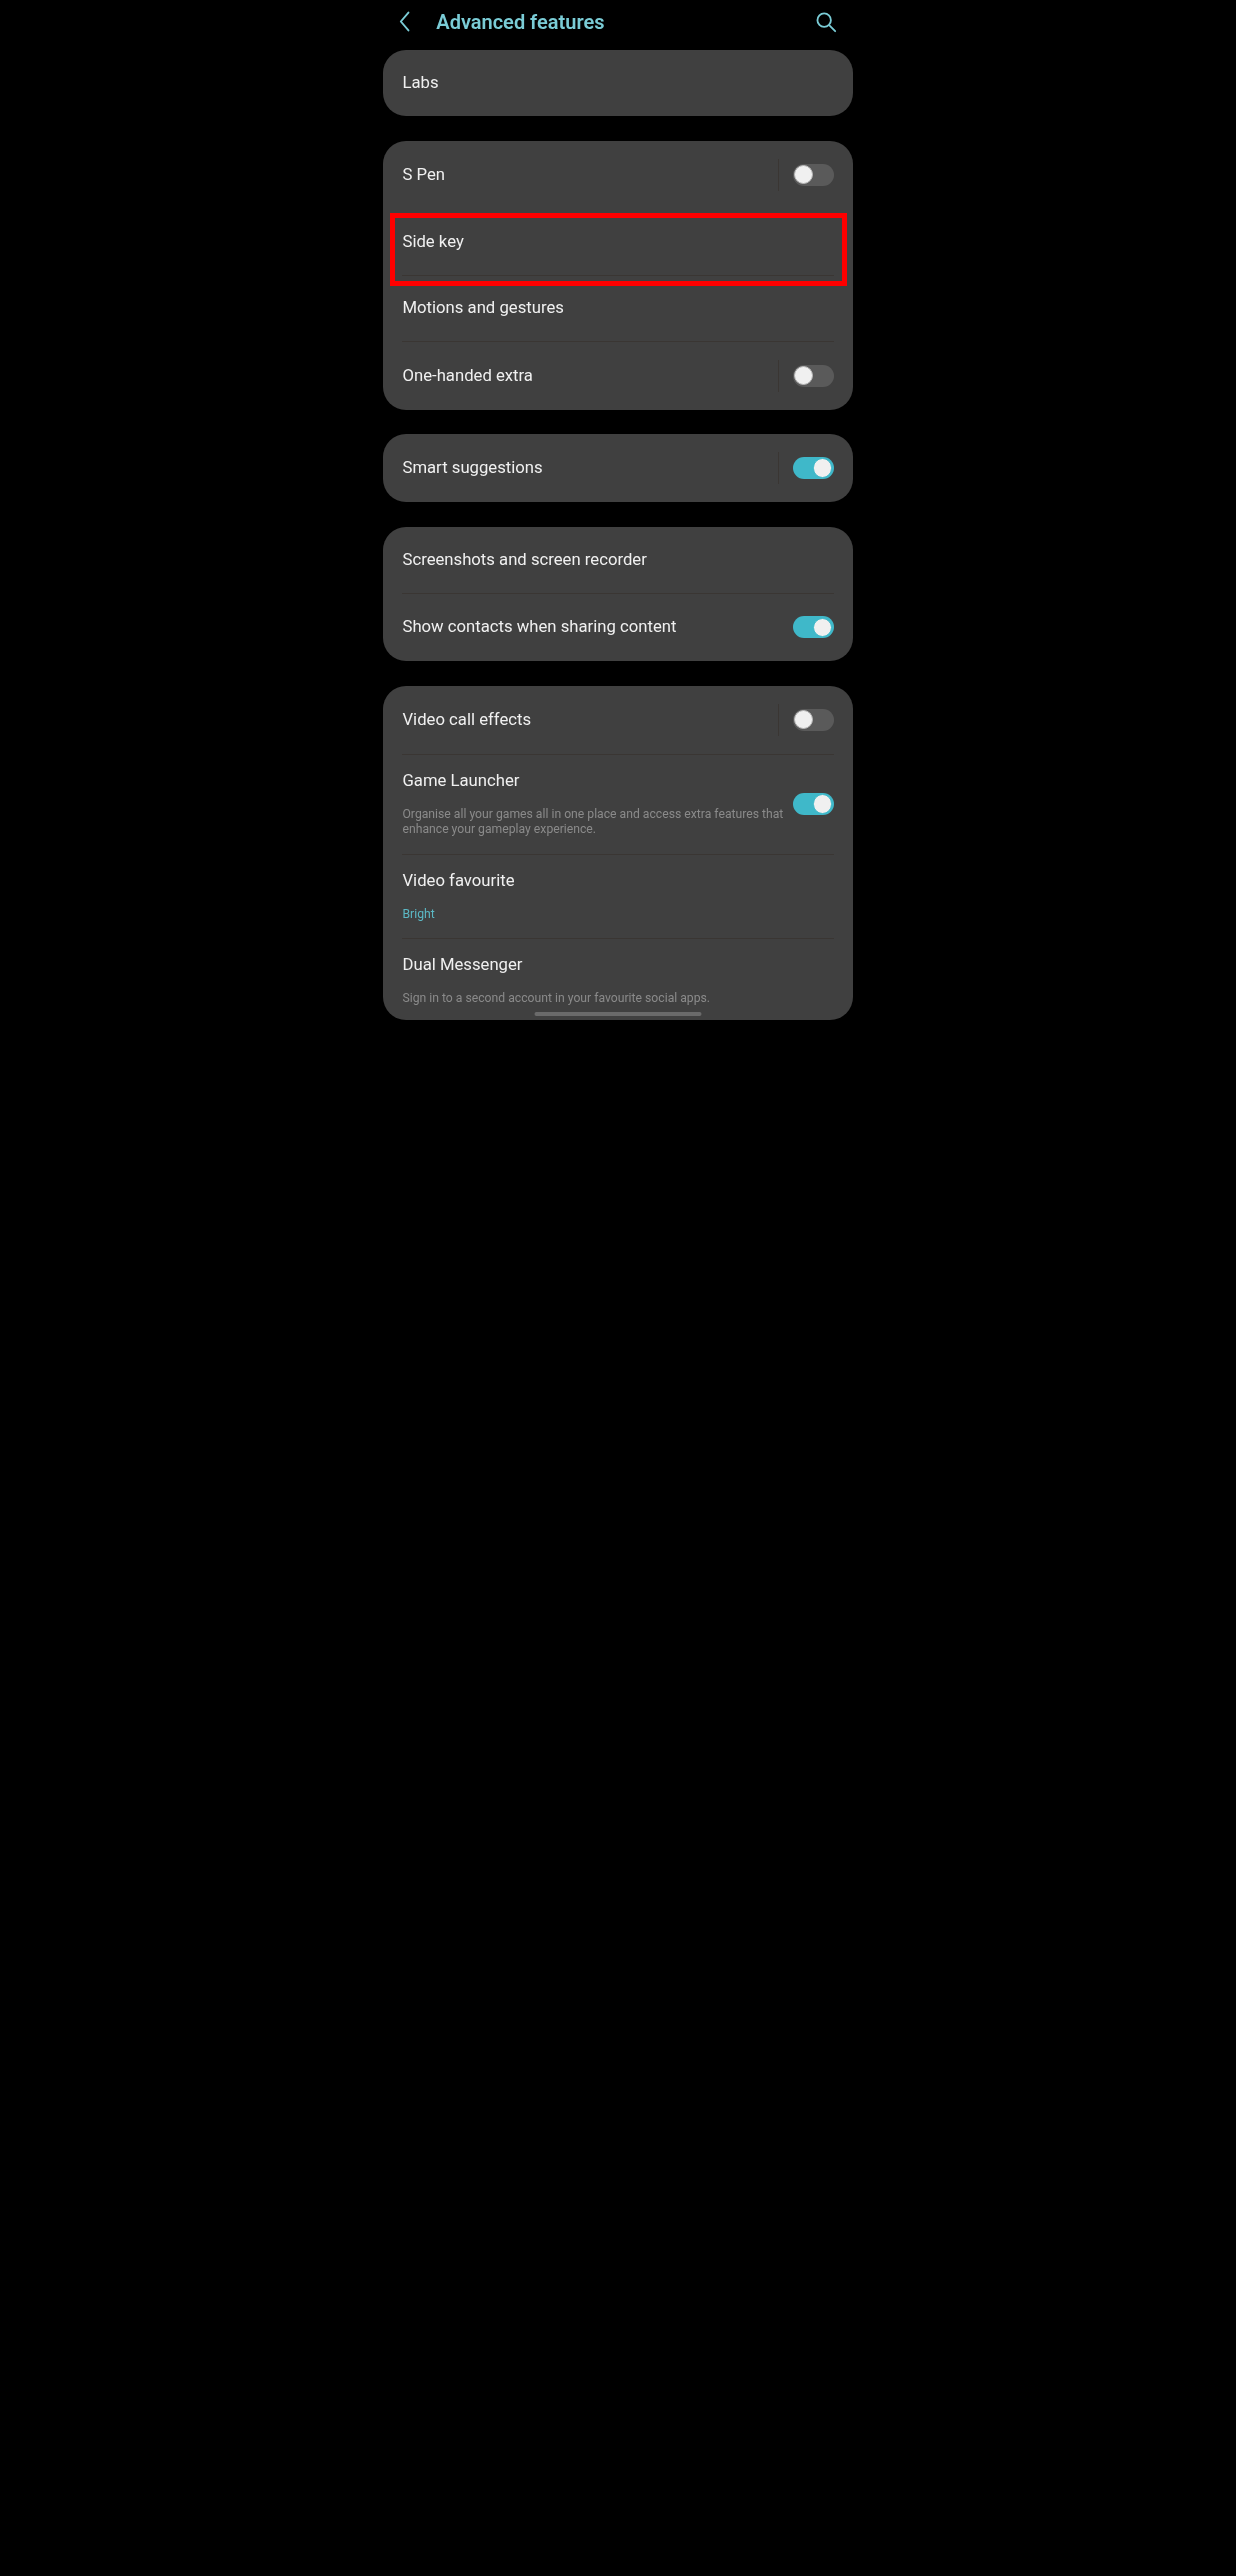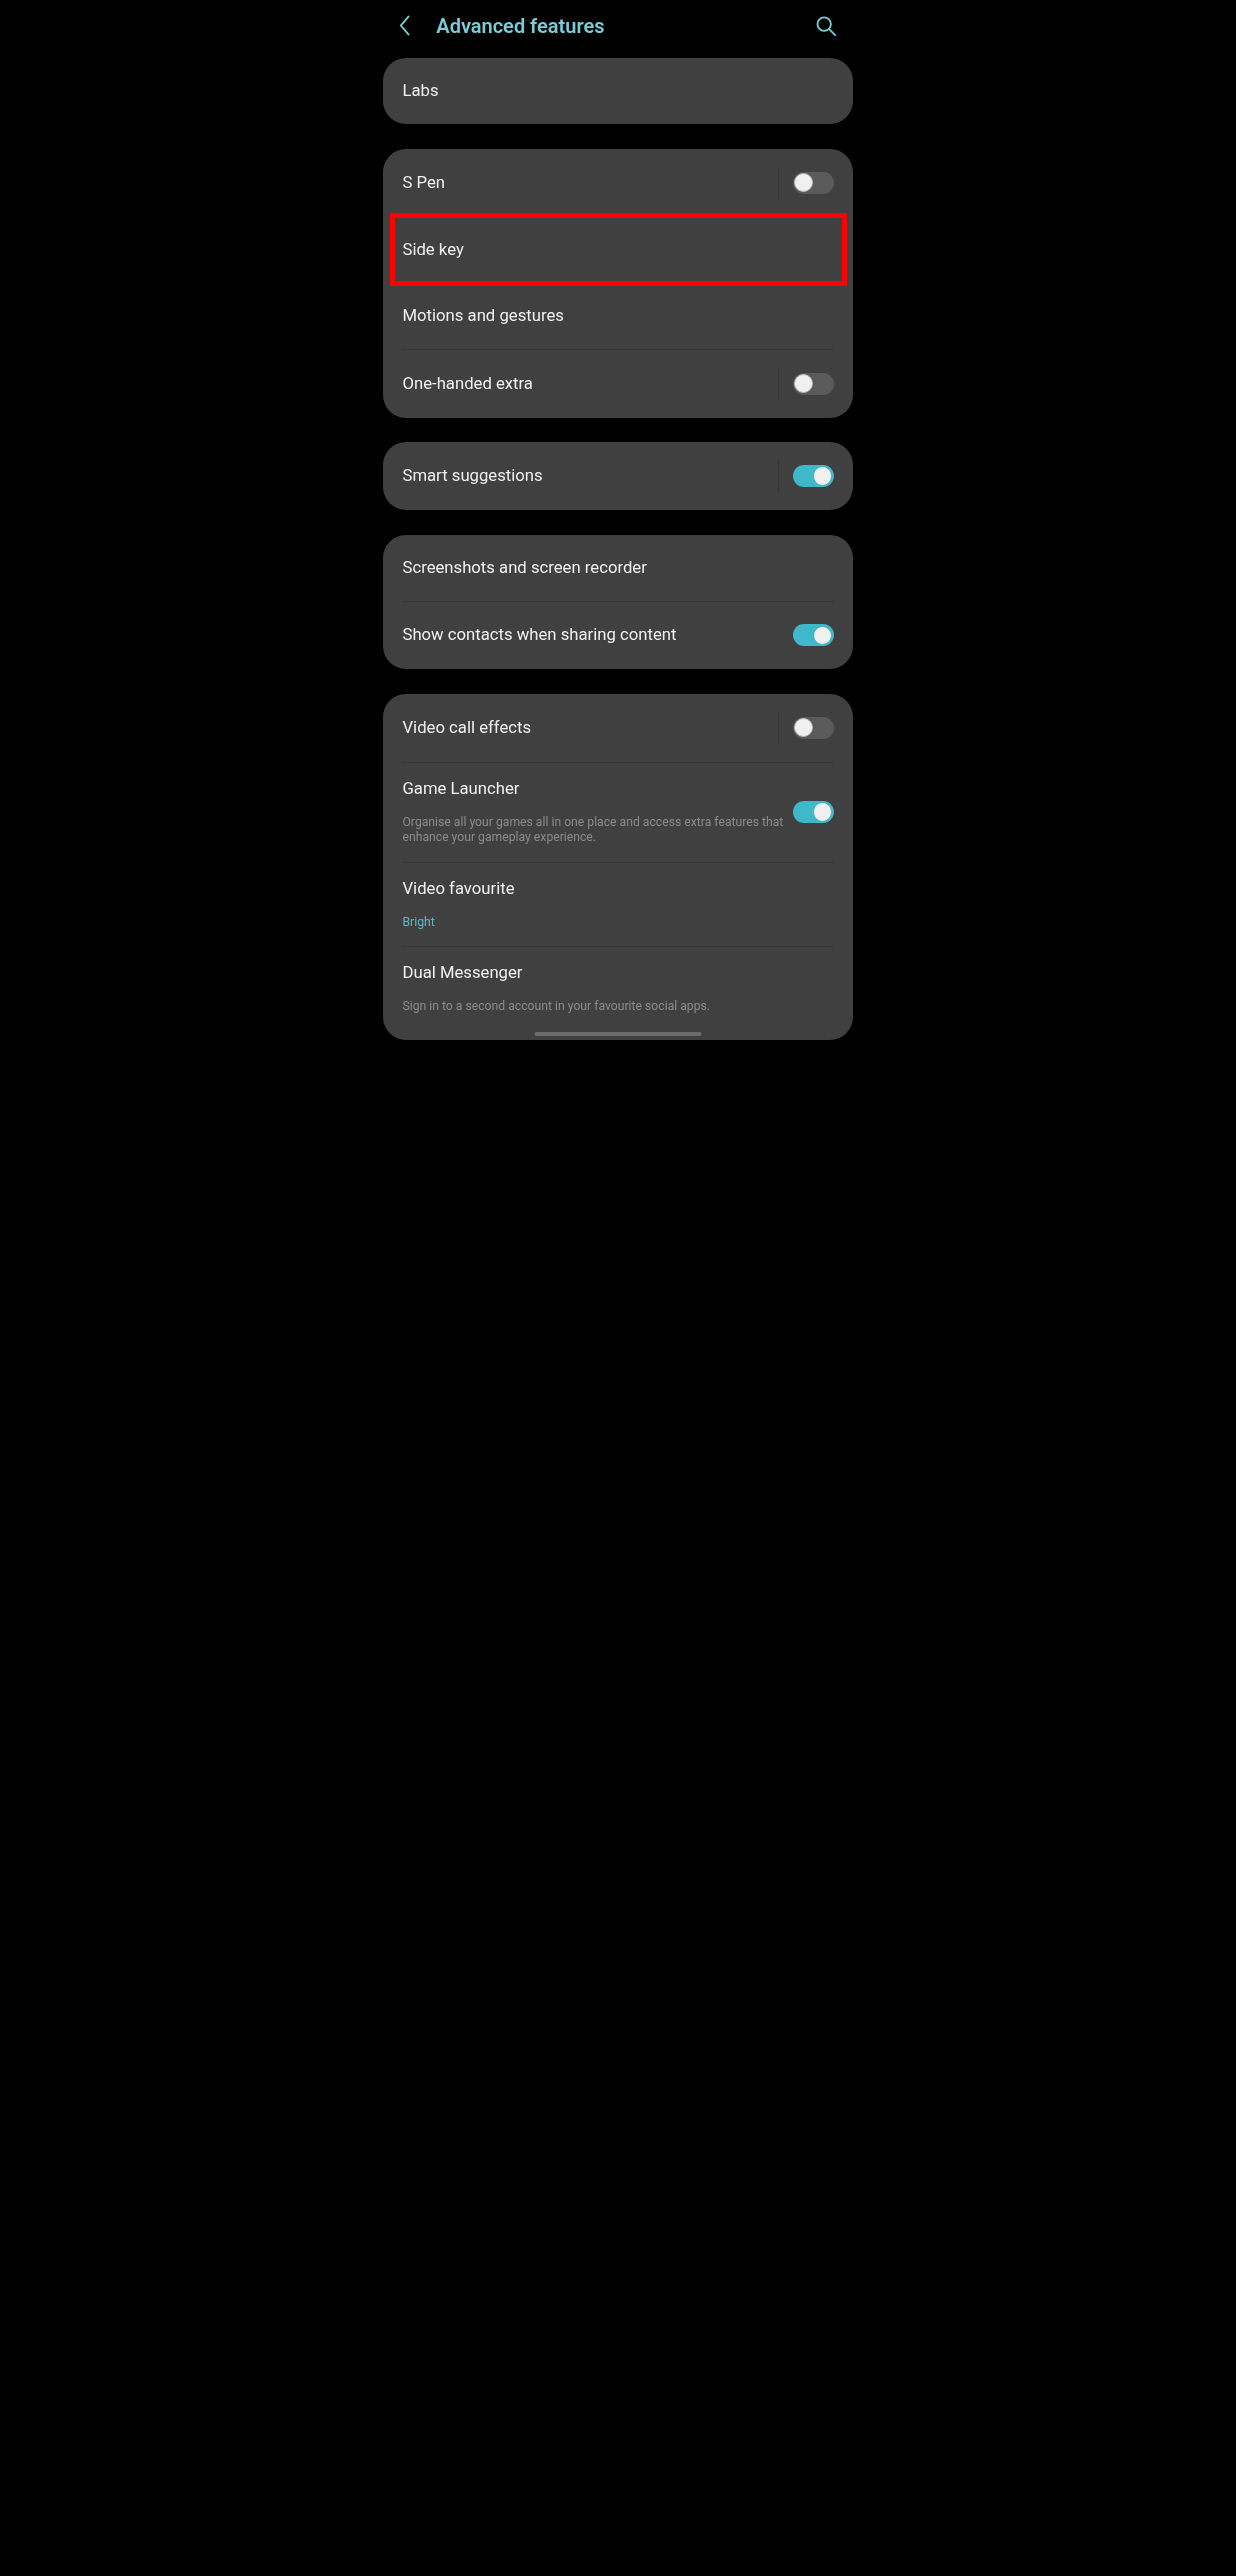--- a/index.html
+++ b/index.html
@@ -17,21 +17,21 @@
     width: 485px;
     margin: 0 auto;
     background: #000000;
     min-height: 1007px;
     position: relative;
   }
   .header {
     display: flex;
     align-items: center;
     padding: 13px 15.5px 19.3px 15.5px;
-    height: 58px;
+    height: 50px;
   }
   .back-btn {
     width: 26px;
     height: 26px;
     display: flex;
     align-items: center;
     justify-content: center;
     cursor: pointer;
     margin-right: 19.3px;
   }
@@ -283,21 +283,21 @@
       </div>
     </div>
     <div class="divider"></div>
     <div class="row" style="padding-top:15.5px; padding-bottom:15.5px;">
       <div class="row-content">
         <div class="row-label">Video favourite</div>
         <div class="row-sub accent">Bright</div>
       </div>
     </div>
     <div class="divider"></div>
-    <div class="row" style="padding-top:15.5px; padding-bottom:25px;">
+    <div class="row" style="padding-top:15.5px; padding-bottom:13px;">
       <div class="row-content">
         <div class="row-label">Dual Messenger</div>
         <div class="row-sub">Sign in to a second account in your favourite social apps.</div>
       </div>
     </div>
   </div>
 
   <div class="highlight-box" style="left:14px; top:213px; width:457px; height:73px;"></div>
 
   <div class="home-indicator"></div>

